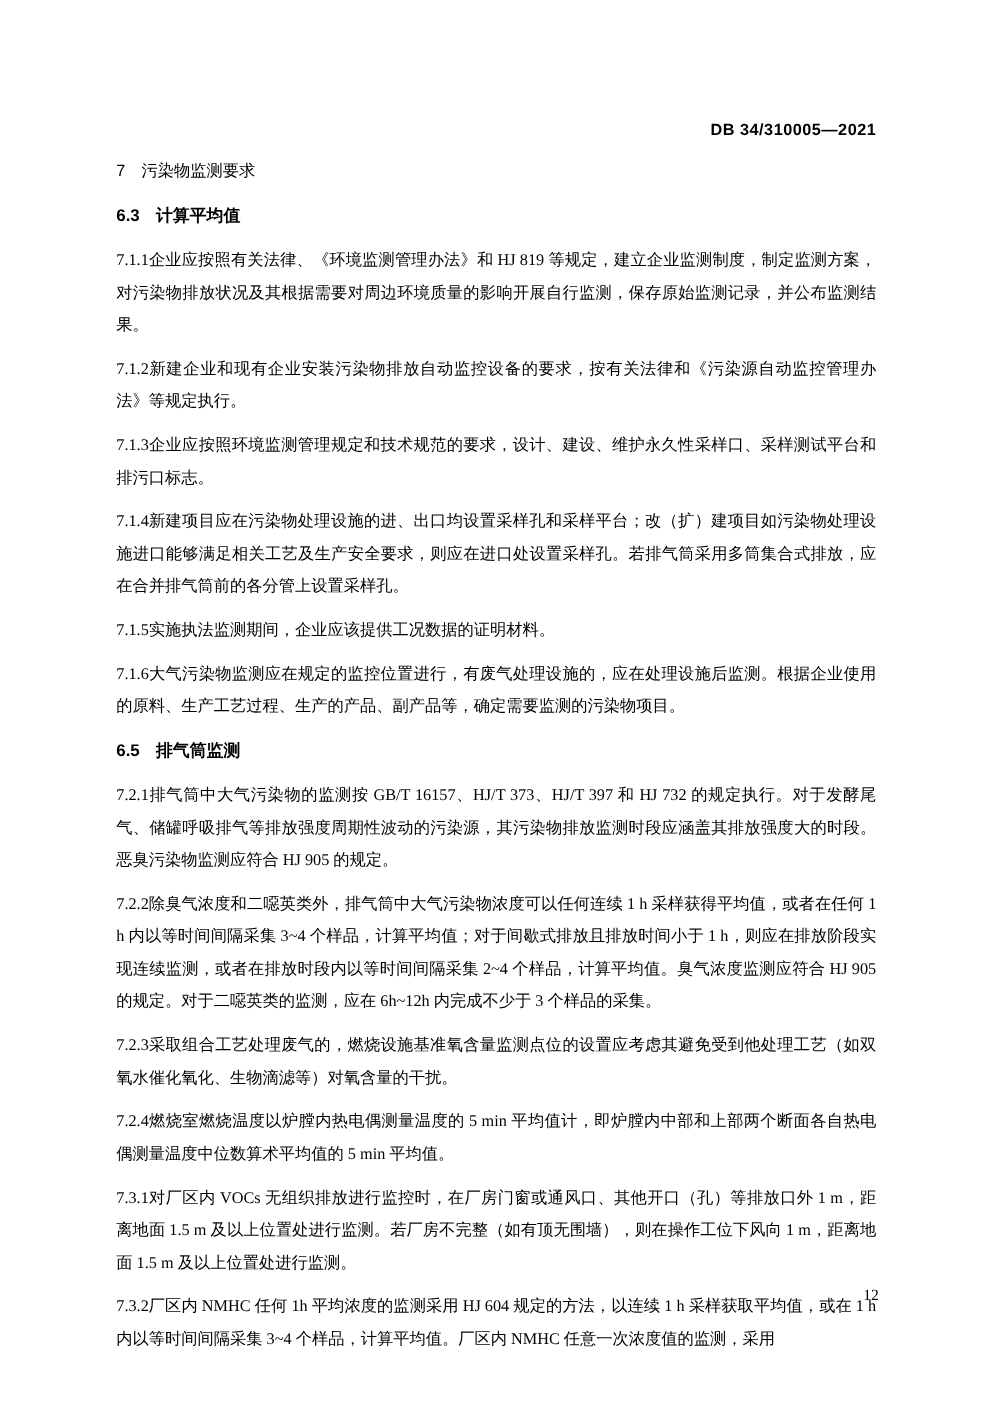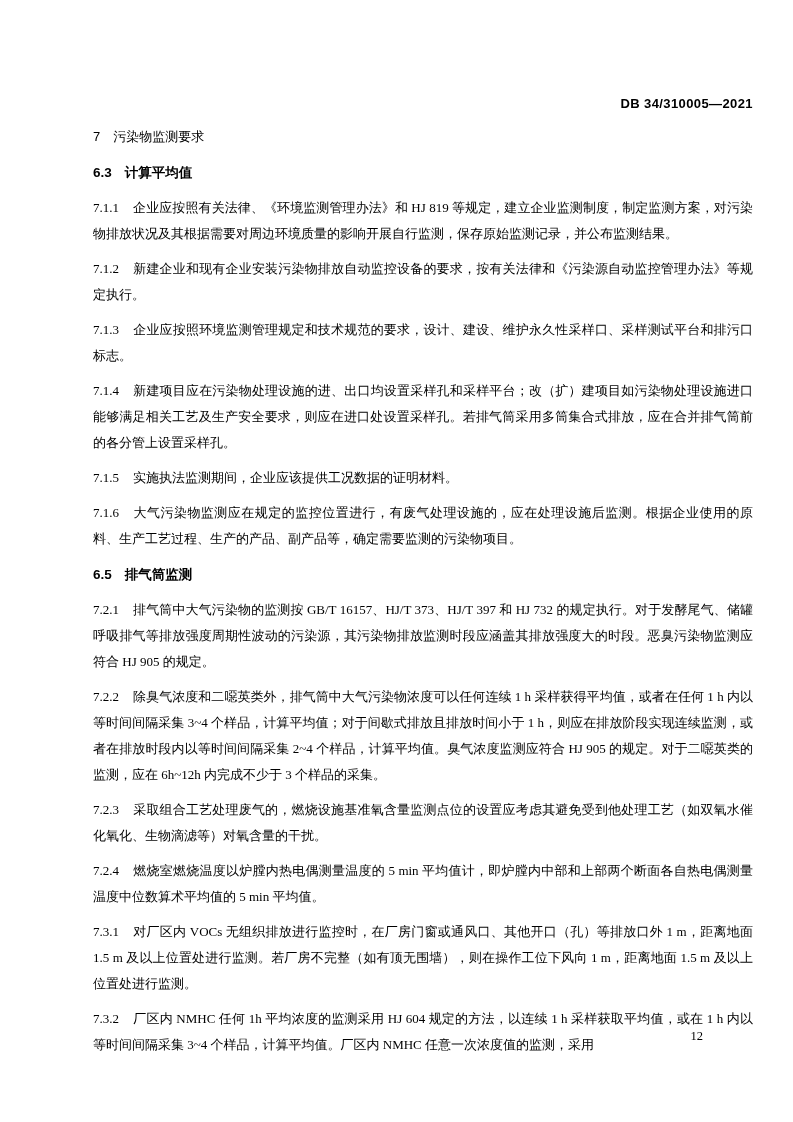--- a/index.html
+++ b/index.html
@@ -6,21 +6,21 @@
     margin: 0;
     padding: 0;
     background: #ffffff;
   }
   .page {
     position: relative;
     width: 793px;
     height: 1122px;
     background: #ffffff;
     box-sizing: border-box;
-    padding: 96px 40px 0 93px;
+    padding: 96px 92px 0 93px;
     color: #000000;
     font-family: "Liberation Serif", "DejaVu Serif", serif;
     overflow: hidden;
   }
   .doc-header {
     text-align: right;
     font-family: "Liberation Sans", "DejaVu Sans", sans-serif;
     font-weight: bold;
     font-size: 13px;
     line-height: 16px;
@@ -44,21 +44,21 @@
   .chapter .num, .section .num {
     margin-right: 13px;
   }
   .clause {
     font-size: 13px;
     line-height: 26px;
     text-align: justify;
     margin: 9px 0 0 0;
   }
   .clause .num {
-    margin-right: 14px;
+    margin-right: 0;
   }
   .doc-footer {
     position: absolute;
     top: 1028px;
     right: 90px;
     font-size: 12.5px;
     line-height: 16px;
   }
 </style>
 </head>

